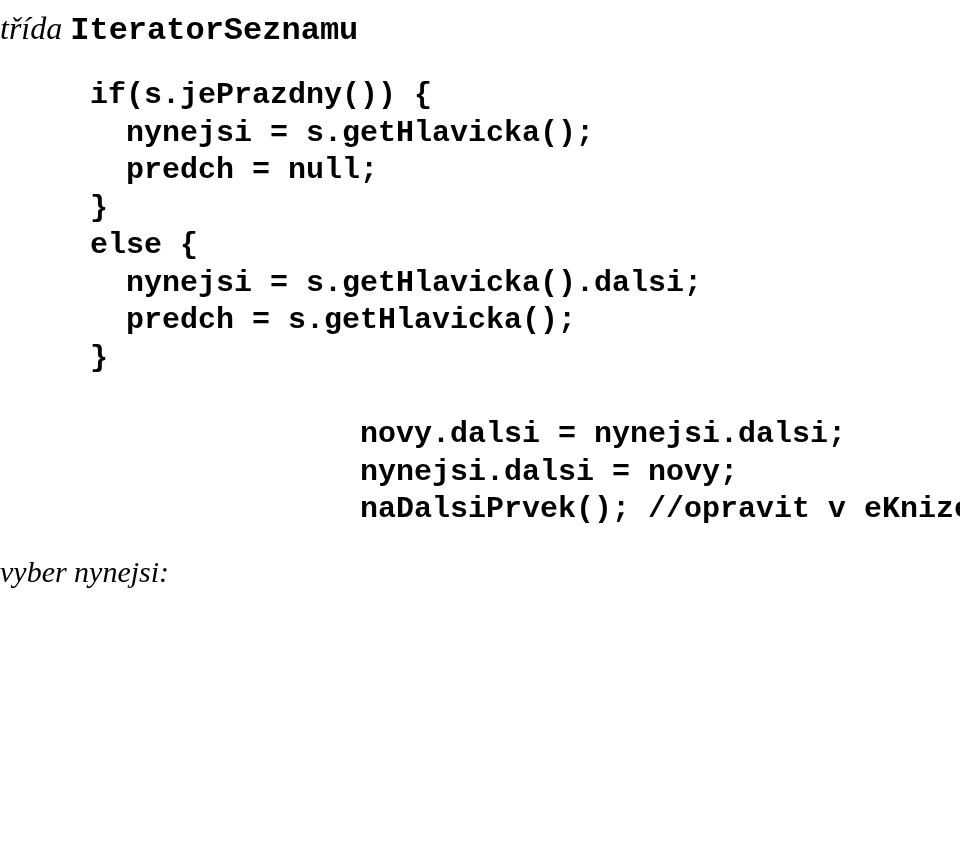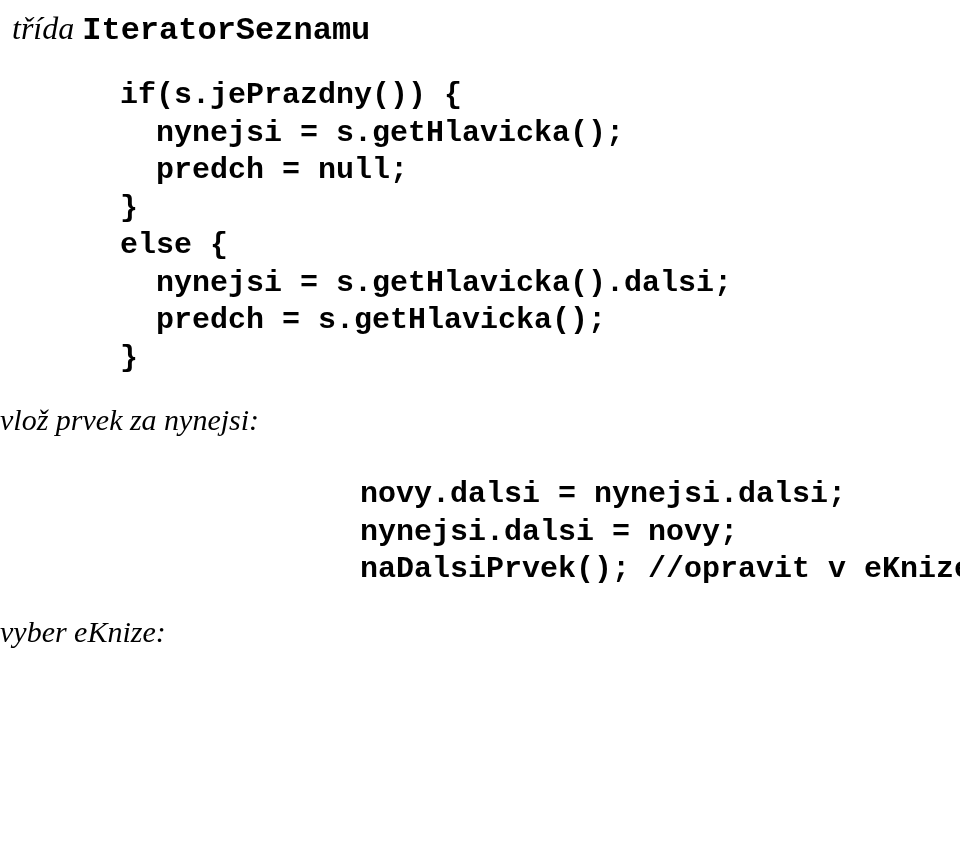--- a/index.html
+++ b/index.html
@@ -11,40 +11,39 @@
     font-family: Georgia, "Times New Roman", serif;
     color: #000000;
   }
   .page {
     padding: 10px 20px 20px 0;
     box-sizing: border-box;
   }
   .title {
     font-size: 32px;
     margin-bottom: 28px;
-    padding-left: 12px;
   }
   .title-italic { font-style: italic; }
   .title-mono { font-family: "Courier New", Courier, monospace; font-weight: bold; }
   .section-label {
     font-style: italic;
     font-size: 30px;
     margin-left: 0;
     margin-top: 10px;
     margin-bottom: 4px;
   }
   .code {
     font-family: "Courier New", Courier, monospace;
     font-weight: bold;
     font-size: 30px;
     white-space: pre;
     line-height: 1.25;
     display: block;
   }
-  .indent-1 { margin-left: 120px; }
+  .indent-1 { margin-left: 90px; }
   .indent-far { margin-left: 360px; margin-top: 39px; }
   .block { margin-bottom: 26px; }
 </style>
 </head>
 <body>
 
 <div class="page">
 
   <div class="title">
     <span class="title-italic">třída </span><span class="title-mono">IteratorSeznamu</span>
@@ -55,23 +54,22 @@
   nynejsi = s.getHlavicka();
   predch = null;
 }
 else {
   nynejsi = s.getHlavicka().dalsi;
   predch = s.getHlavicka();
 }</span>
   </div>
 
   <div class="block">
-    <div class="section-label">vlož prvek za nynejsi:</div>
     <span class="code indent-far">novy.dalsi = nynejsi.dalsi;
 nynejsi.dalsi = novy;
 naDalsiPrvek(); //opravit v eKnize</span>
   </div>
 
   <div class="block">
-    <div class="section-label">vyber eKnize:</div>
+    <div class="section-label">vyber nynejsi:</div>
   </div>
 
 </div>
 
 </body></html>

